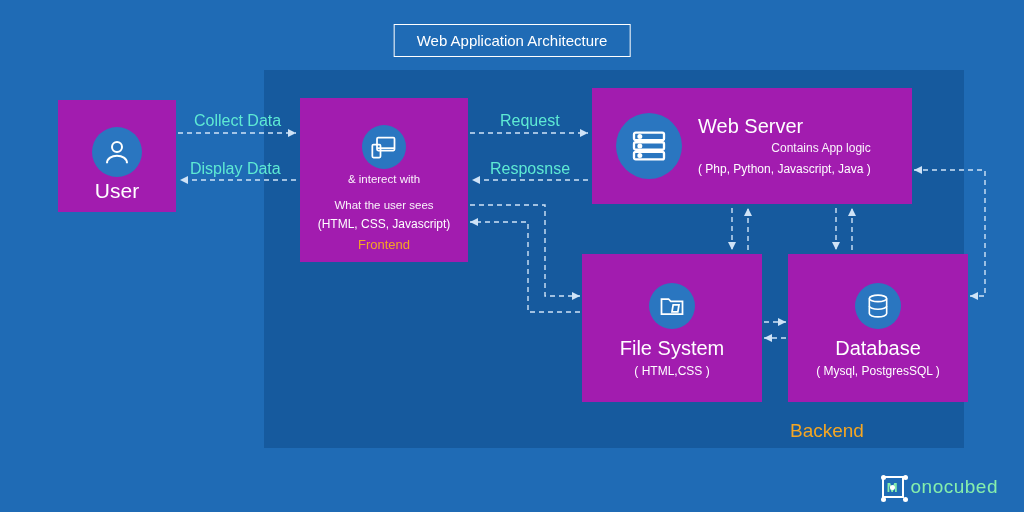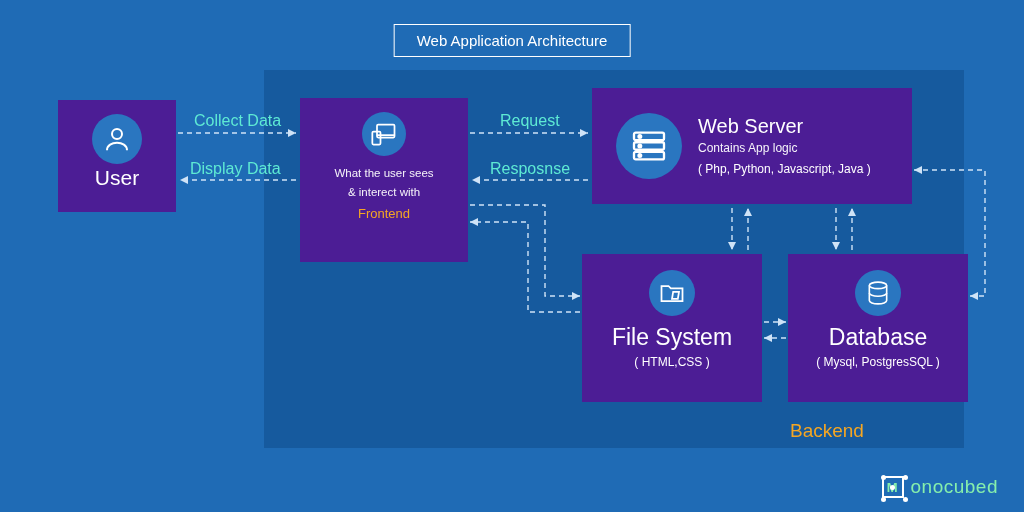--- a/index.html
+++ b/index.html
@@ -20,45 +20,45 @@
     font-weight:500;
   }
   .backend-panel{
     position:absolute;
     left:264px;top:70px;
     width:700px;height:378px;
     background:#165a9e;
   }
   .node{
     position:absolute;
-    background:#4c1d95;
+    background:#a21caf;
     text-align:center;
-    padding:10px 8px;
+    padding:23px 8px;
   }
   .node-user{left:58px;top:100px;width:118px;height:112px;}
   .node-frontend{left:300px;top:98px;width:168px;height:164px;}
   .node-webserver{left:592px;top:88px;width:320px;height:116px;display:flex;align-items:center;}
   .node-filesystem{left:582px;top:254px;width:180px;height:148px;}
   .node-database{left:788px;top:254px;width:180px;height:148px;}
   .icon-circle{
     display:inline-flex;align-items:center;justify-content:center;
     border-radius:50%;background:#2a76c0;
   }
   .node-user .icon-circle{width:50px;height:50px;margin-top:4px;}
   .node-frontend .icon-circle{width:44px;height:44px;margin-top:4px;}
   .node-webserver .icon-circle{width:66px;height:66px;margin-left:16px;flex:0 0 66px;}
   .node-filesystem .icon-circle,.node-database .icon-circle{width:46px;height:46px;margin-top:6px;}
-  .node-title{font-size:23px;font-weight:400;margin-top:8px;}
+  .node-title{font-size:20px;font-weight:400;margin-top:8px;}
   .node-user .node-title{font-size:21px;margin-top:2px;}
   .node-sub{font-size:11.5px;opacity:.95;margin-top:3px;line-height:1.35;}
   .node-techs{font-size:12px;margin-top:4px;}
   .node-section{color:#f5a623;font-size:13px;margin-top:6px;font-weight:500;}
   .ws-text{text-align:left;margin-left:16px;}
   .ws-text .node-title{font-size:20px;margin-top:0;}
-  .ws-text .node-sub{font-size:12px;margin-top:2px;}
+  .ws-text .node-sub{font-size:12px;margin-top:2px;text-align:right;}
   .ws-text .node-techs{font-size:12px;margin-top:5px;line-height:1.35;}
   .backend-label{
     position:absolute;left:790px;top:420px;
     color:#f5a623;font-size:19px;font-weight:500;
   }
   .flow-label{position:absolute;font-size:16px;color:#5eead4;}
   .lbl-collect{left:194px;top:112px;}
   .lbl-display{left:190px;top:160px;}
   .lbl-request{left:500px;top:112px;}
   .lbl-response{left:490px;top:160px;}
@@ -99,22 +99,23 @@
 
 <div class="node node-frontend">
   <span class="icon-circle">
     <svg width="28" height="28" viewBox="0 0 24 24" fill="none" stroke="#fff" stroke-width="1.5">
       <rect x="6" y="4" width="15" height="11" rx="1"></rect>
         <line x1="6" y1="13" x2="21" y2="13"></line>
       <rect x="2" y="10" width="7" height="11" rx="1"></rect>
         <line x1="5.5" y1="19" x2="5.5" y2="19"></line>
     </svg>
   </span>
+  <div class="node-sub">&amp; interect with</div>
   <div class="node-sub" style="margin-top:10px">What the user sees</div>
-  <div class="node-sub">&amp; interect with</div>
+  <div class="node-techs">(HTML, CSS, Javascript)</div>
   <div class="node-section">Frontend</div>
 </div>
 
 <div class="node node-webserver">
   <span class="icon-circle">
     <svg width="40" height="40" viewBox="0 0 24 24" fill="none" stroke="#fff" stroke-width="1.4">
       <rect x="3" y="4" width="18" height="4.5" rx="1"></rect>
         <rect x="3" y="9.75" width="18" height="4.5" rx="1"></rect>
         <rect x="3" y="15.5" width="18" height="4.5" rx="1"></rect>
       <circle cx="6.5" cy="6.25" r=".8" fill="#fff"></circle>

